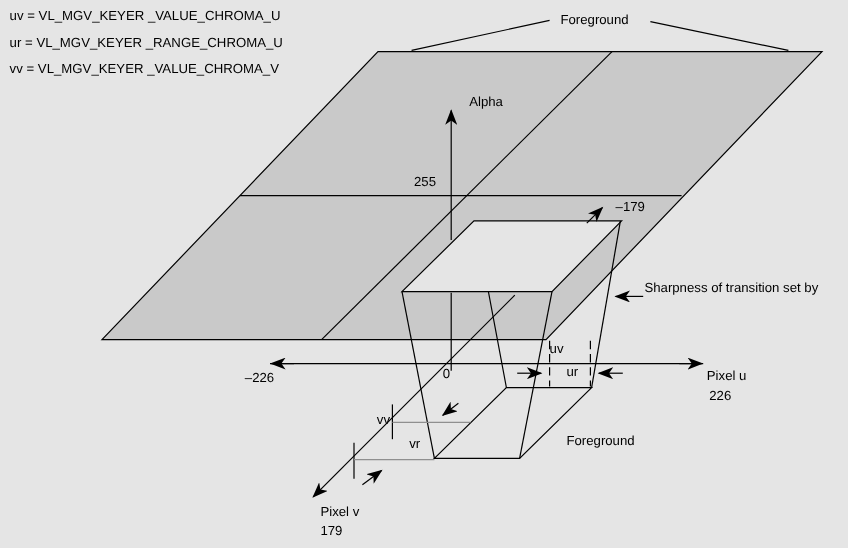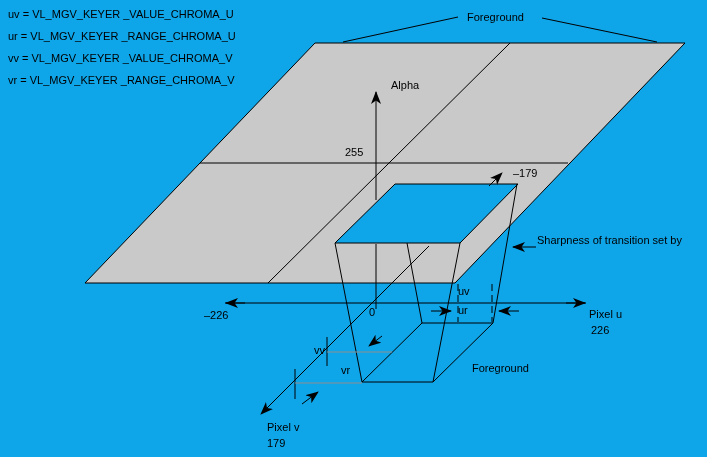--- a/index.html
+++ b/index.html
@@ -1,19 +1,19 @@
 <!DOCTYPE html>
 <html><head>
 <meta charset="utf-8">
 <style>
   html,body{margin:0;padding:0;background:#fff;}
   .stage{
     position:relative;
     width:707px;height:457px;
-    background:#0ea5e9;
+    background:#e5e5e5;
     font-family:"Liberation Sans", sans-serif;
     overflow:hidden;
     text-decoration:underline;
   }
   .stage svg{position:absolute;left:0;top:0;}
   .lbl{
     position:absolute;
     font:11px/13px "Liberation Sans", sans-serif;
     color:#000;
     white-space:nowrap;
@@ -71,35 +71,34 @@
 
     <line x1="536" y1="247" x2="513" y2="247" stroke="#000" marker-end="url(#ah)"></line>
 
     <line x1="458" y1="17" x2="343" y2="42" stroke="#000"></line>
     <line x1="542" y1="18" x2="657" y2="42" stroke="#000"></line>
   </svg>
 
   <div class="lbl" style="left:8px;top:8px">uv = VL_MGV_KEYER _VALUE_CHROMA_U</div>
   <div class="lbl" style="left:8px;top:30px">ur = VL_MGV_KEYER _RANGE_CHROMA_U</div>
   <div class="lbl" style="left:8px;top:52px">vv = VL_MGV_KEYER _VALUE_CHROMA_V</div>
-  <div class="lbl" style="left:8px;top:74px">vr = VL_MGV_KEYER _RANGE_CHROMA_V</div>
 
   <div class="lbl" style="left:467px;top:11px">Foreground</div>
   <div class="lbl" style="left:472px;top:362px">Foreground</div>
 
   <div class="lbl" style="left:391px;top:79px">Alpha</div>
   <div class="lbl right" style="left:345px;top:146px;width:28px">255</div>
   <div class="lbl" style="left:513px;top:167px">–179</div>
   <div class="lbl" style="left:204px;top:309px">–226</div>
   <div class="lbl" style="left:589px;top:308px">Pixel u</div>
   <div class="lbl" style="left:591px;top:324px">226</div>
   <div class="lbl" style="left:369px;top:306px">0</div>
   <div class="lbl" style="left:267px;top:421px">Pixel v</div>
   <div class="lbl" style="left:267px;top:437px">179</div>
 
   <div class="lbl center" style="left:458px;top:285px;width:34px">uv</div>
-  <div class="lbl center" style="left:458px;top:304px;width:42px">ur</div>
+  <div class="lbl center" style="left:472px;top:304px;width:42px">ur</div>
   <div class="lbl" style="left:314px;top:344px">vv</div>
   <div class="lbl" style="left:341px;top:364px">vr</div>
 
   <div class="lbl" style="left:537px;top:234px">Sharpness of transition set by</div>
 
 </div>
 
 </body></html>

